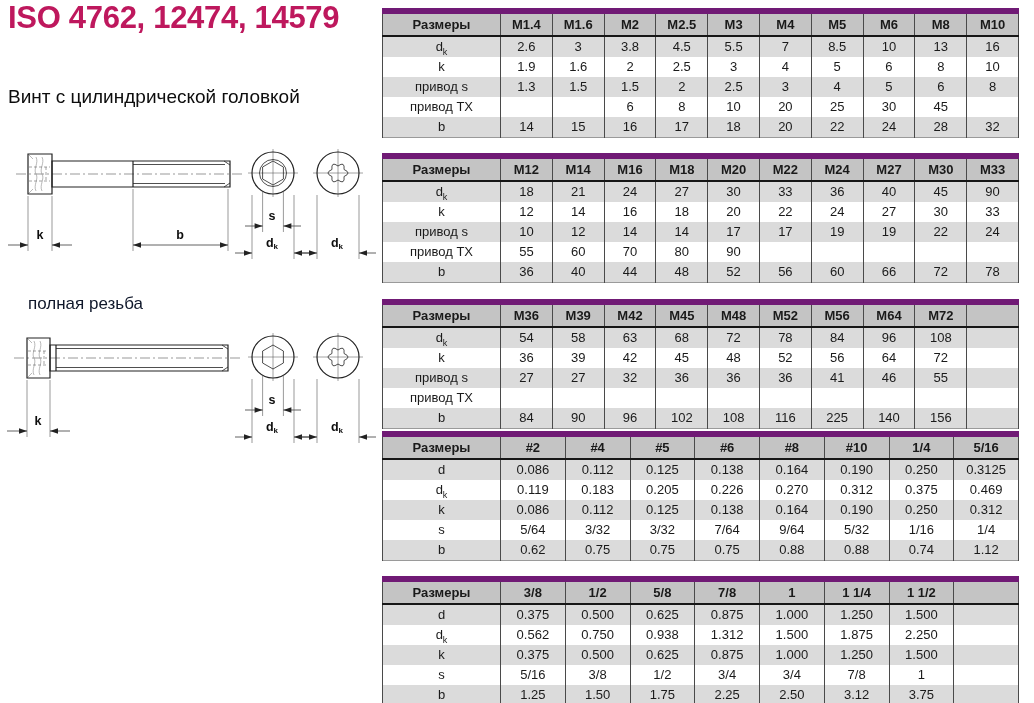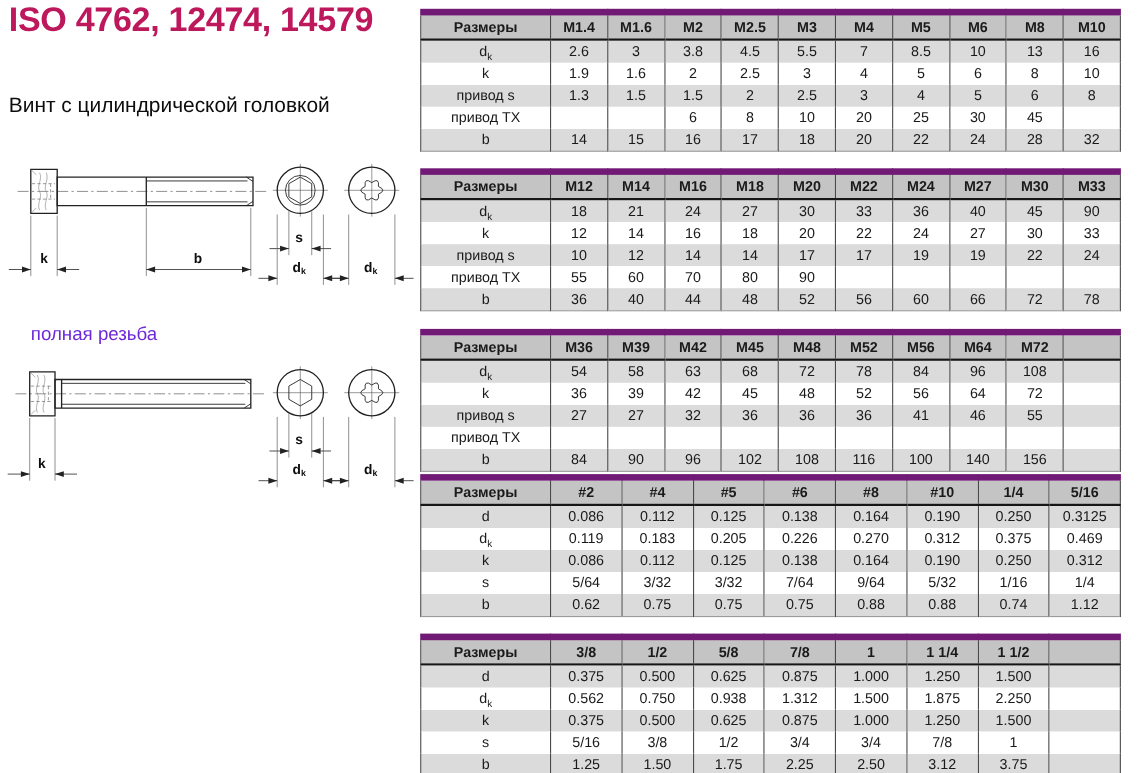--- a/index.html
+++ b/index.html
@@ -3,21 +3,21 @@
 <meta charset="utf-8">
 <style>
   html,body{margin:0;padding:0;}
   body{
     width:1034px;height:703px;position:relative;background:#ffffff;
     font-family:"Liberation Sans",sans-serif;color:#111;overflow:hidden;
   }
   .title-block{position:absolute;left:8px;top:2px;}
   .title-line{font-size:31px;font-weight:bold;line-height:31px;color:#be185d;letter-spacing:-0.3px;}
   .subtitle{position:absolute;left:8px;top:86px;font-size:19px;color:#0d0d0d;}
-  .full-thread{position:absolute;left:28px;top:294px;font-size:17px;color:#6d28d9;}
+  .full-thread{position:absolute;left:28px;top:294px;font-size:17px;color:#0f172a;}
 
   
   .dim-table{
     position:absolute;left:382px;width:636px;border-collapse:collapse;table-layout:fixed;
     border-top:6px solid #701a75;border-bottom:1px solid #9a9a9a;
   }
   .dim-table th,.dim-table td{
     text-align:center;vertical-align:middle;font-size:13px;color:#1a1a1a;
     border-left:1px solid #4a4a4a;border-right:1px solid #4a4a4a;
     padding:0;height:20px;line-height:20px;overflow:hidden;white-space:nowrap;
@@ -476,21 +476,21 @@
           <td></td>
         </tr>
         <tr class="stripe">
           <td>b</td>
           <td>84</td>
           <td>90</td>
           <td>96</td>
           <td>102</td>
           <td>108</td>
           <td>116</td>
-          <td>100</td>
+          <td>225</td>
           <td>140</td>
           <td>156</td>
           <td></td>
         </tr>
       </tbody>
     </table>
     <table class="dim-table" style="top: 431px;">
       <colgroup>
         <col style="width: 118px;">
         <col style="width: 64.75px;">

